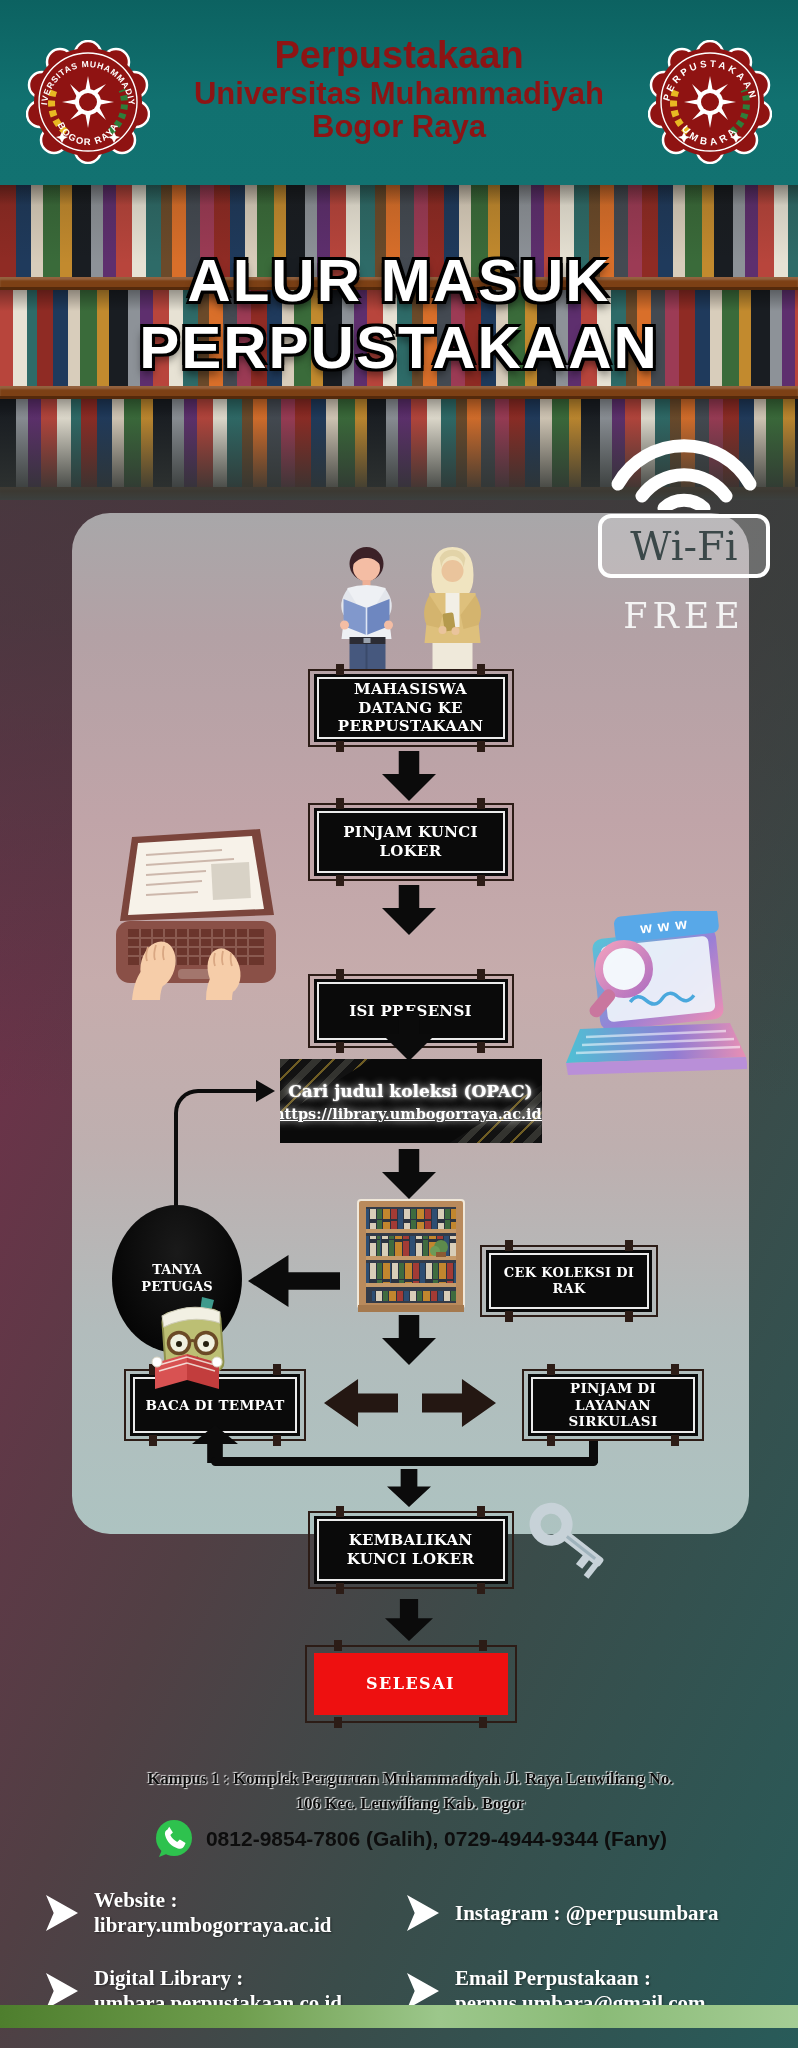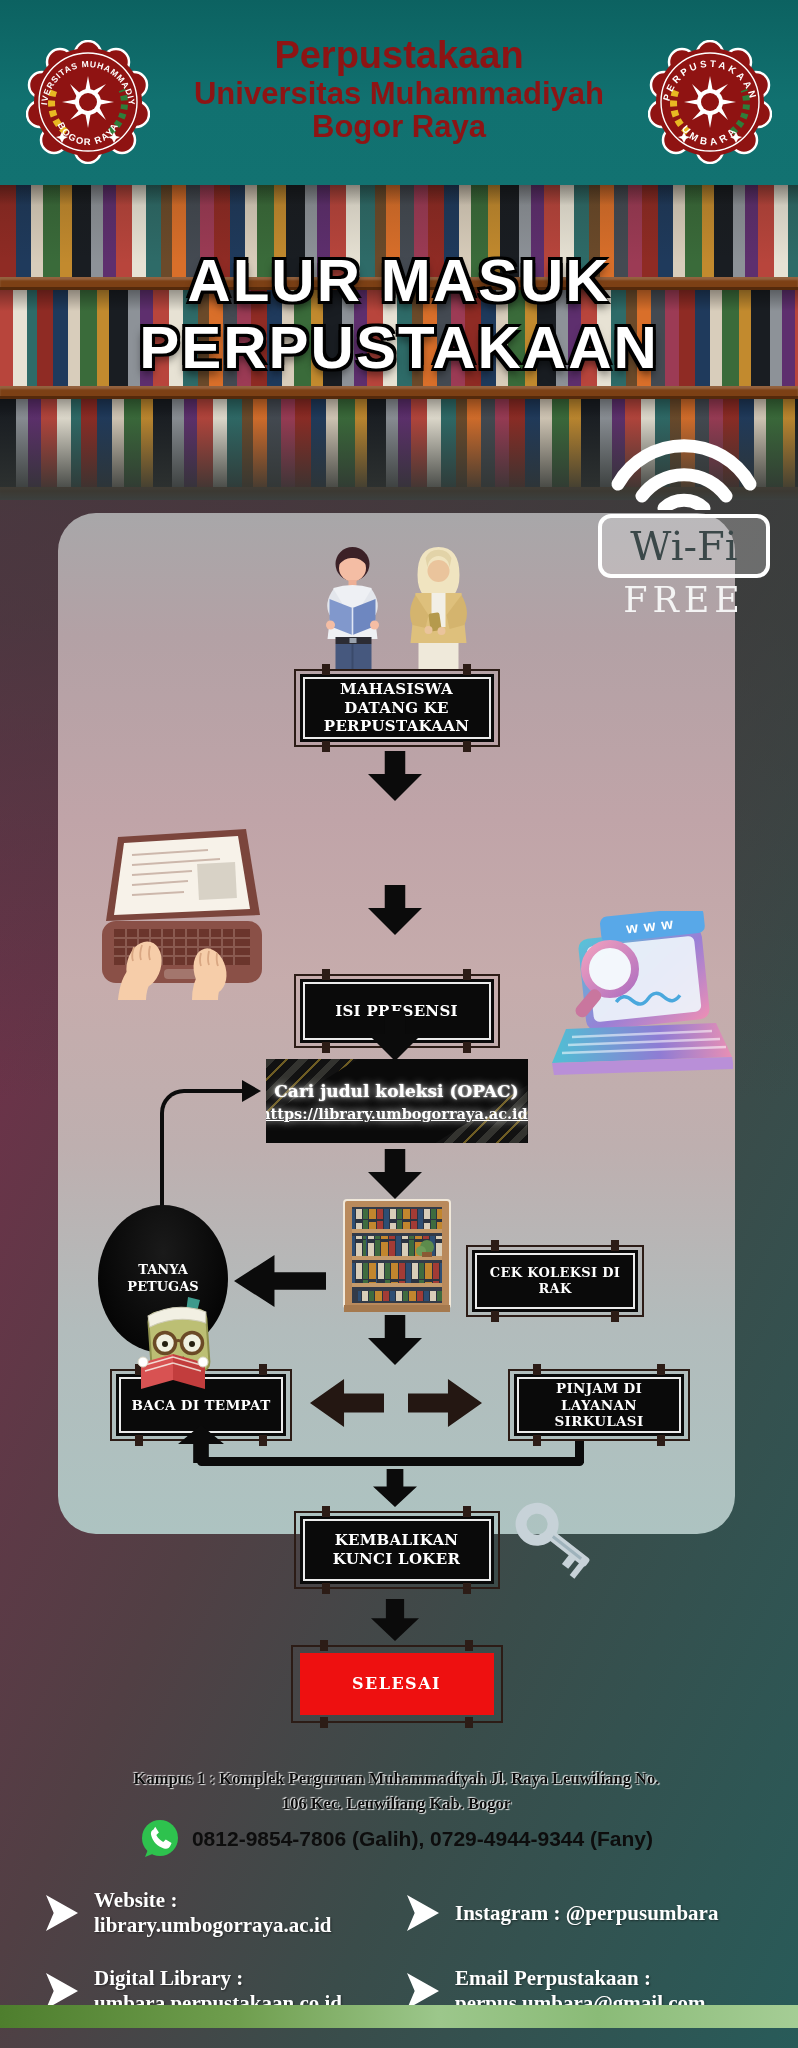--- a/index.html
+++ b/index.html
@@ -36,24 +36,24 @@
   .banner-title { position:absolute; top:62px; left:0; width:100%; text-align:center; color:#fff;
     font-weight:900; font-size:60px; line-height:1.12; letter-spacing:2px;
     text-shadow:-3px -3px 0 #000, 3px -3px 0 #000, -3px 3px 0 #000, 3px 3px 0 #000, 0 6px 10px rgba(0,0,0,.65); }
 
   
   .wifi { position:absolute; top:418px; left:588px; width:192px; z-index:8; text-align:center; }
   .wifi-arcs { display:block; margin:0 auto; }
   .wifi-box { margin:4px auto 0; width:172px; height:64px; border:4px solid #fff; border-radius:13px;
     background:rgba(235,235,235,.28); display:flex; align-items:center; justify-content:center;
     font-family:"DejaVu Serif",serif; font-size:40px; color:#3b4849; }
-  .wifi-free { margin-top:2px; font-family:"DejaVu Serif",serif; font-size:35px; letter-spacing:5px; color:#f4f4f4; }
-
-  
-  .card { position:absolute; left:58px; top:513px; width:677px; height:1021px; border-radius:38px; z-index:2;
+  .wifi-free { margin-top:18px; font-family:"DejaVu Serif",serif; font-size:35px; letter-spacing:5px; color:#f4f4f4; }
+
+  
+  .card { position:absolute; left:72px; top:513px; width:677px; height:1021px; border-radius:38px; z-index:2;
     background:linear-gradient(180deg,#a8a7a9 0%, #b3a1a5 12%, #c0a4a8 30%, #c6acac 46%, #beafaf 62%, #b2bcbc 80%, #adc3c1 100%); }
 
   
   .fbox { position:absolute; padding:8px 9px; }
   .fbox.cxc { left:50%; transform:translateX(-50%); }
   .fbox::before { content:""; position:absolute; inset:0; border:2px solid #2c1c16; }
   .sq { position:absolute; width:8px; height:11px; background:#2c1c16; z-index:2; }
   .sq.tl{ top:-5px; left:14%; } .sq.tr{ top:-5px; right:14%; }
   .sq.bl{ bottom:-5px; left:14%; } .sq.br{ bottom:-5px; right:14%; }
   .finner { position:relative; background:#0a0a0a; border:2px solid #ececec; box-shadow:0 0 0 3px #0a0a0a;
@@ -298,20 +298,29 @@
       <i class="sq tl"></i>
         <i class="sq tr"></i>
       <i class="sq bl"></i>
         <i class="sq br"></i>
       <div class="finner" style="min-height:62px;">
           <span style="width:184px;">MAHASISWA DATANG KE PERPUSTAKAAN</span>
         </div>
     </div>
     <div class="arrd" style="left:310px; top:238px;"></div>
 
+    <div class="fbox cxc" style="top:290px; width:206px;">
+      <i class="sq tl"></i>
+        <i class="sq tr"></i>
+      <i class="sq bl"></i>
+        <i class="sq br"></i>
+      <div class="finner" style="min-height:62px;">
+          <span style="width:140px;">PINJAM KUNCI LOKER</span>
+        </div>
+    </div>
     <div class="arrd" style="left:310px; top:372px;"></div>
 
     <div class="fbox cxc" style="top:424px; width:206px;margin-top:37px;">
       <i class="sq tl"></i>
         <i class="sq tr"></i>
       <i class="sq bl"></i>
         <i class="sq br"></i>
       <div class="finner" style="min-height:58px;">
           <span>ISI PRESENSI</span>
         </div>

